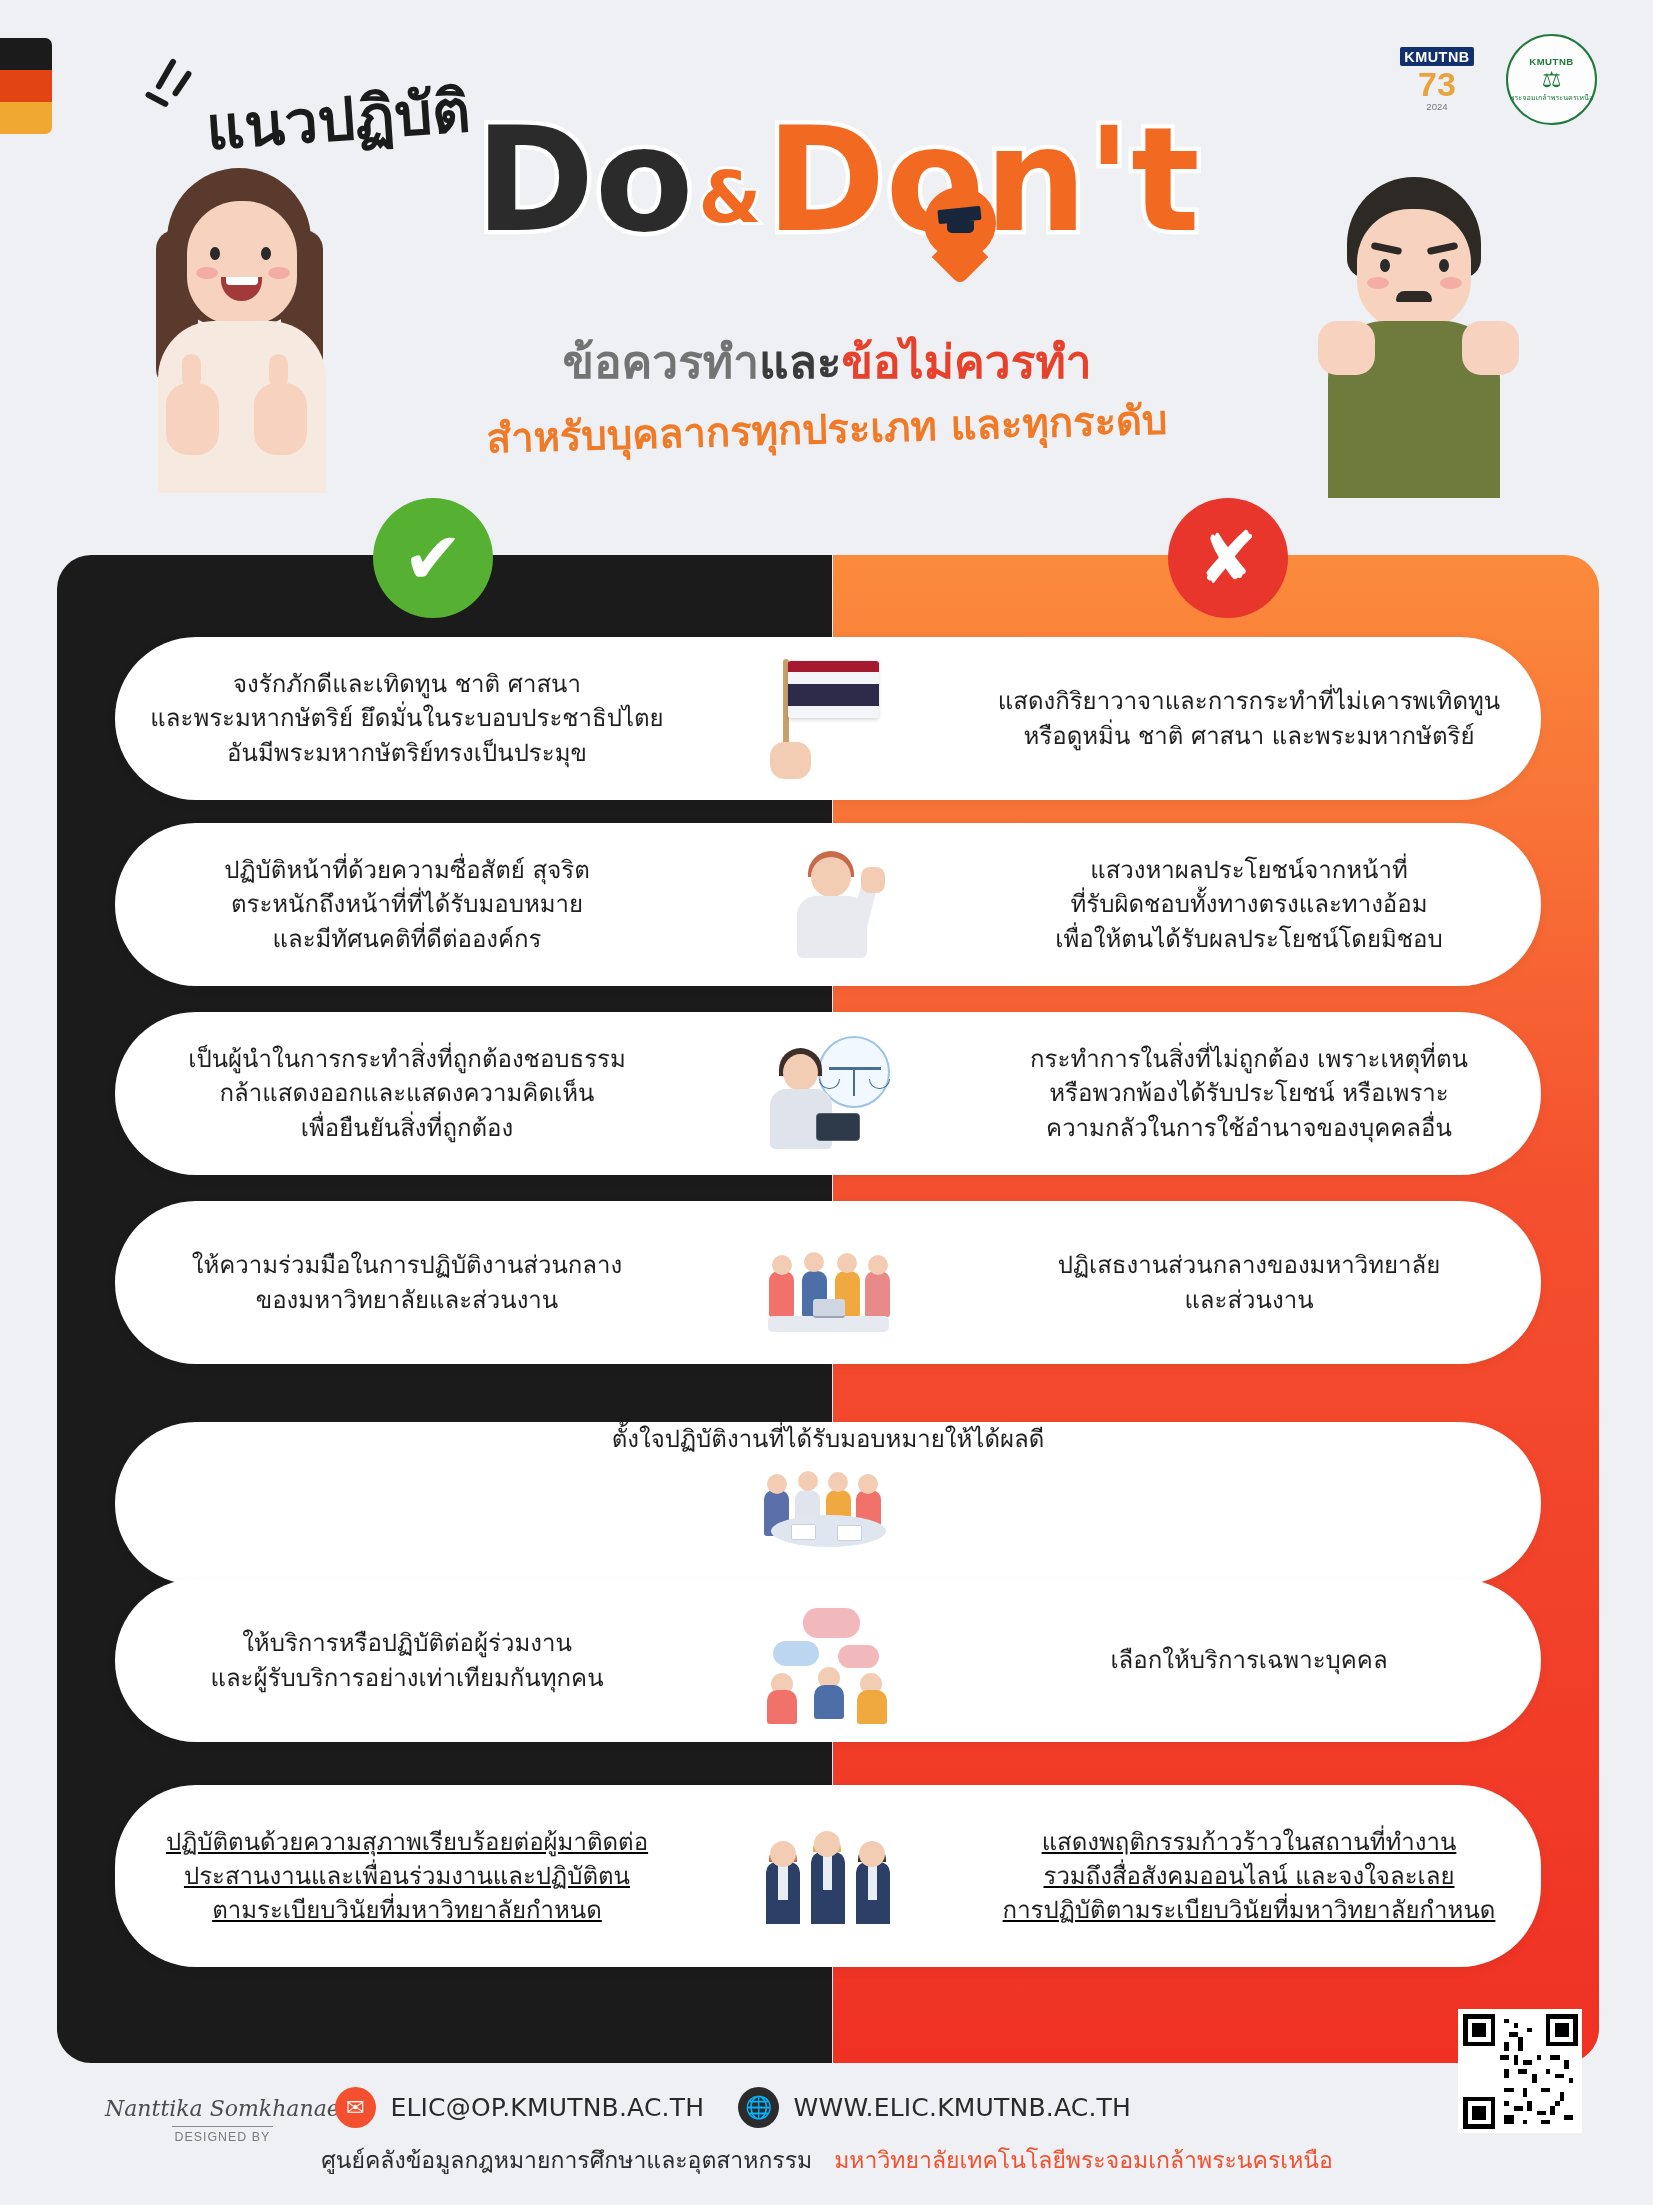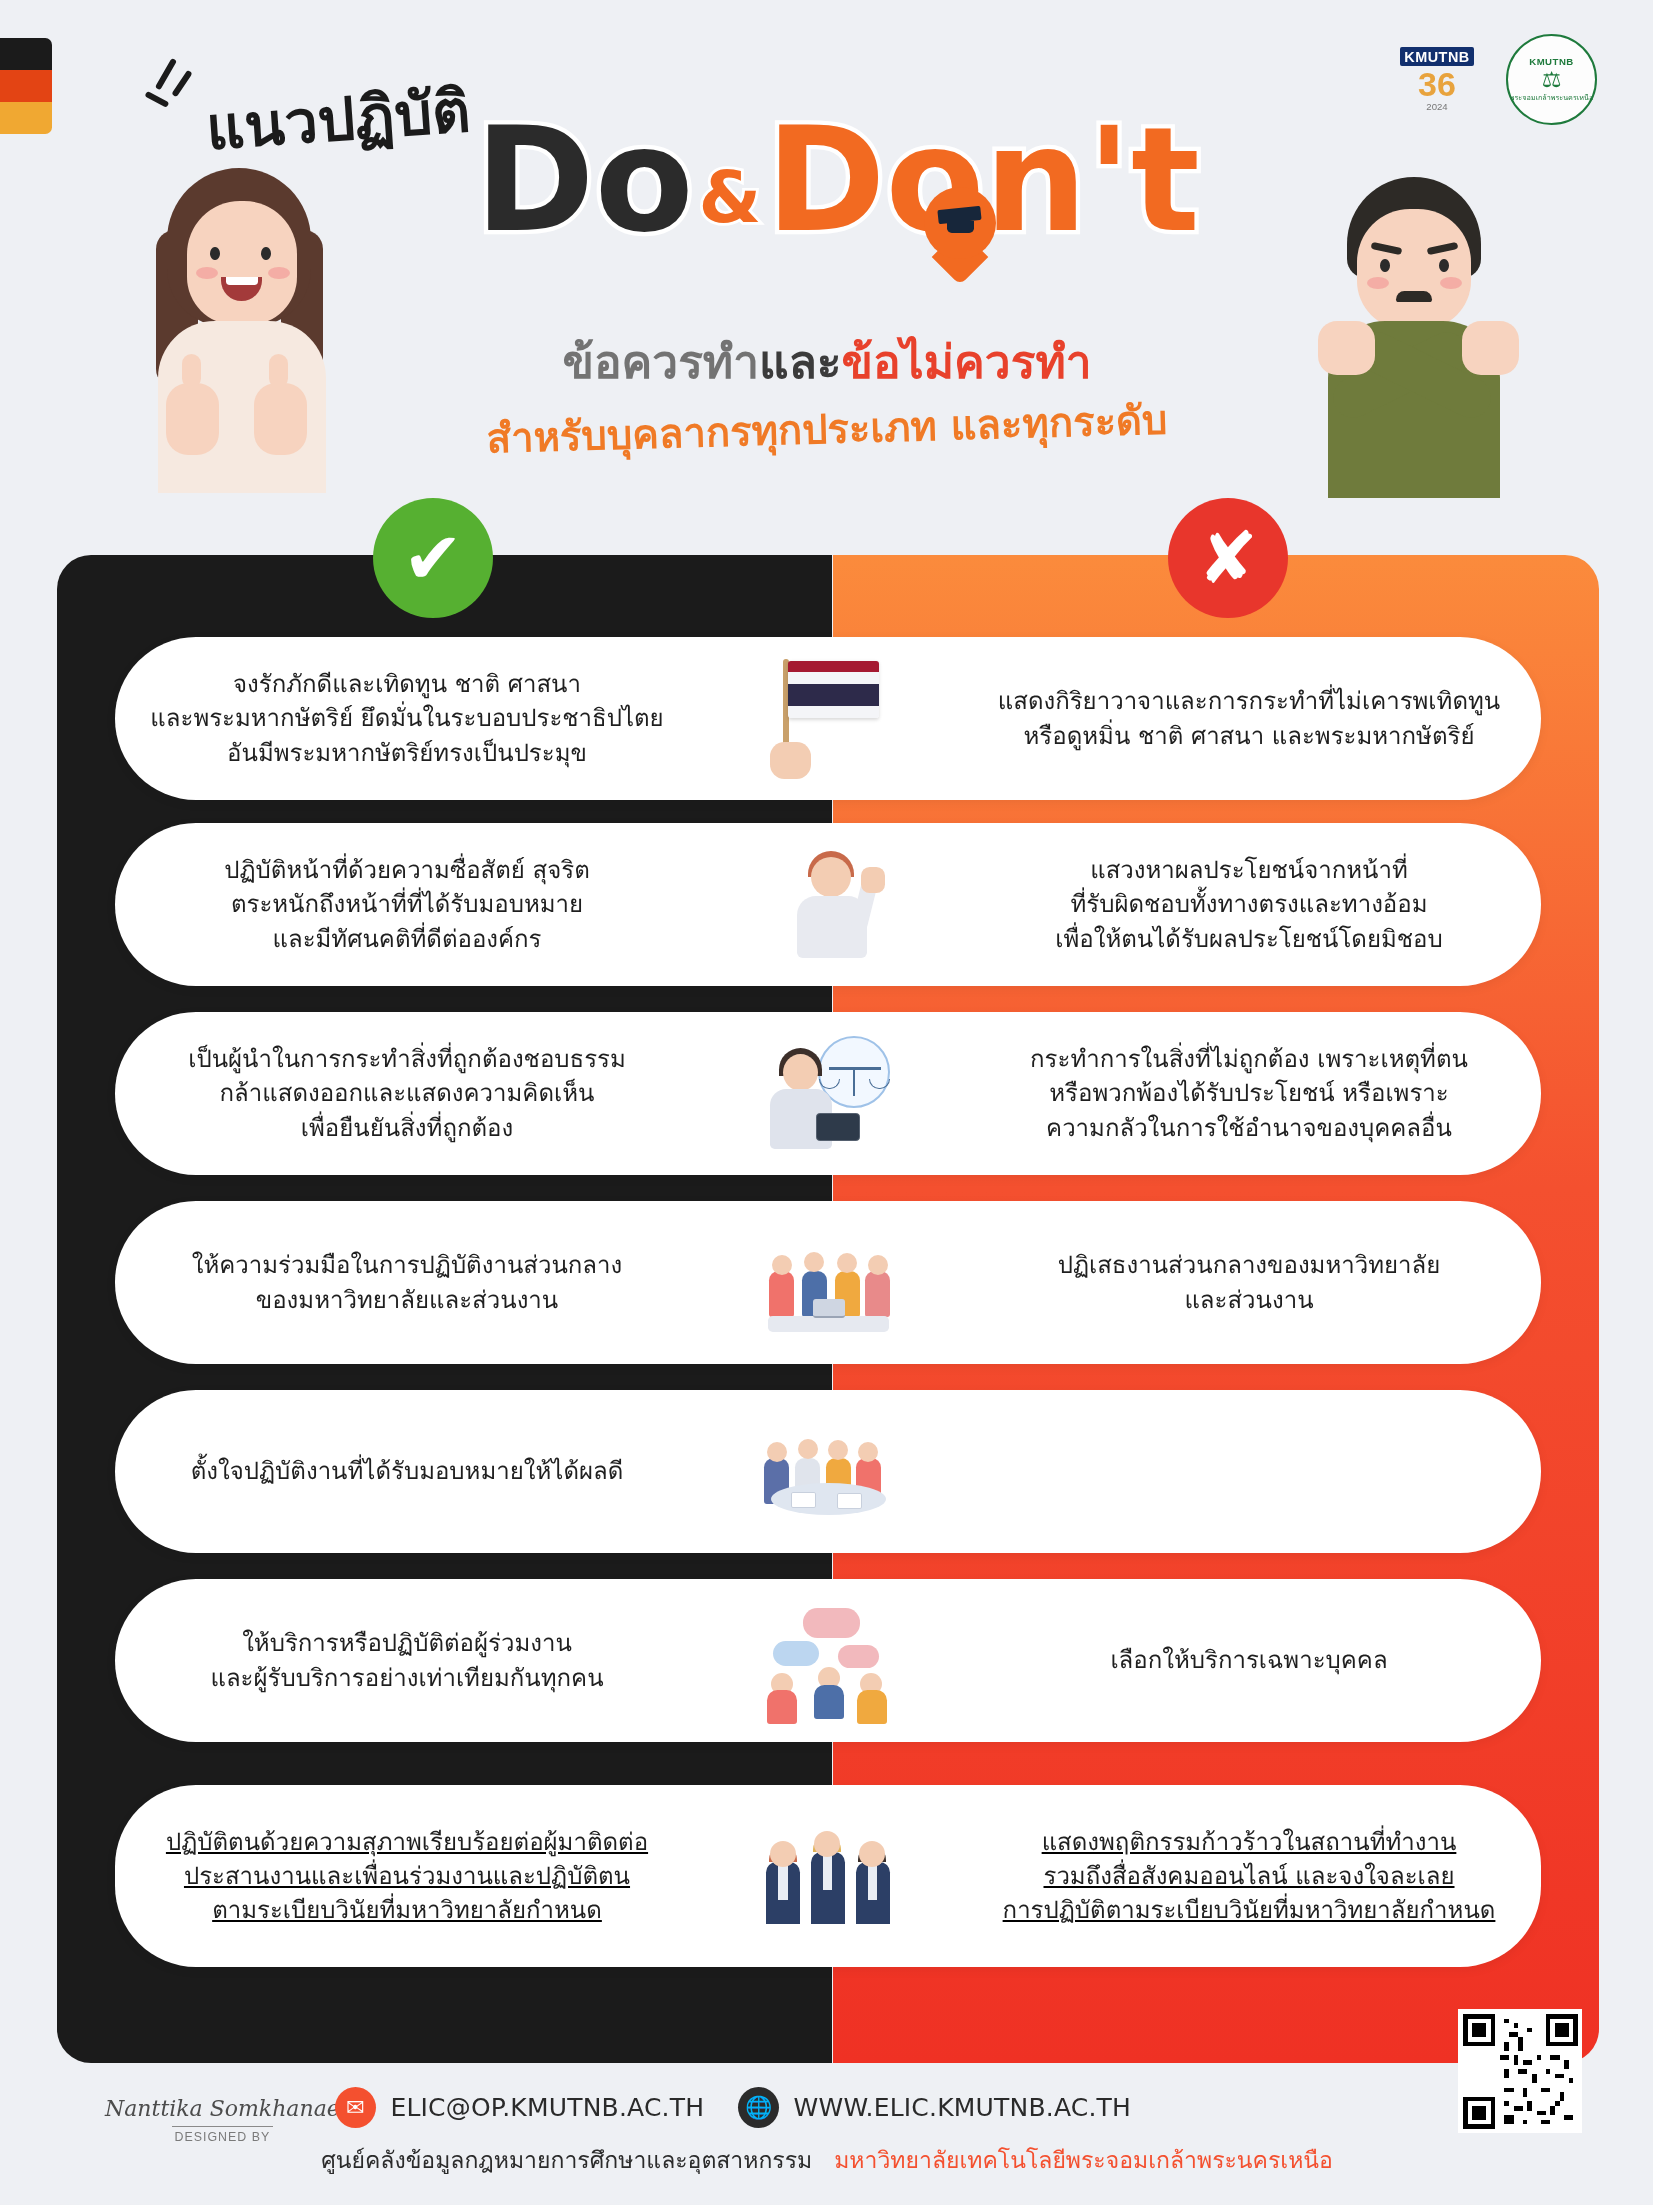--- a/index.html
+++ b/index.html
@@ -315,21 +315,21 @@
 
   <div class="corner-flag">
     <div class="band b1"></div>
       <div class="band b2"></div>
       <div class="band b3"></div>
   </div>
 
   <div class="logos">
     <div class="kmutnb-logo">
       <span class="word">KMUTNB</span>
-      <span class="num">36</span>
+      <span class="num">73</span>
       <span class="yr">2024</span>
     </div>
     <div class="seal">
       <span class="seal-top">KMUTNB</span>
       <span class="seal-mid">⚖</span>
       <span class="seal-bot">พระจอมเกล้าพระนครเหนือ</span>
     </div>
   </div>
 
   <div class="header">
@@ -462,21 +462,21 @@
           <div class="h" style="left:80px;bottom:64px;"></div>
           <div class="p" style="left:108px;background:#e88a8a;"></div>
           <div class="h" style="left:111px;bottom:62px;"></div>
           <div class="desk"></div>
             <div class="lap"></div>
         </div>
       </div>
       <div class="cell right">ปฏิเสธงานส่วนกลางของมหาวิทยาลัย<br>และส่วนงาน</div>
     </div>
 
-    <div class="row" style="top:1390px;">
+    <div class="row" style="top:1422px;flex-direction:column;">
       <div class="cell">ตั้งใจปฏิบัติงานที่ได้รับมอบหมายให้ได้ผลดี</div>
       <div class="art">
         <div class="art-meeting">
           <div class="art-team" style="position:absolute;left:0;top:-4.8px;">
             <div class="p" style="left:7.7px;background:#5b6fa8;"></div>
             <div class="h" style="left:10px;bottom:62px;"></div>
             <div class="p" style="left:38px;background:#e0e4ec;"></div>
             <div class="h" style="left:41px;bottom:65px;"></div>
             <div class="p" style="left:69px;background:#f0a93f;"></div>
             <div class="h" style="left:71px;bottom:64px;"></div>

